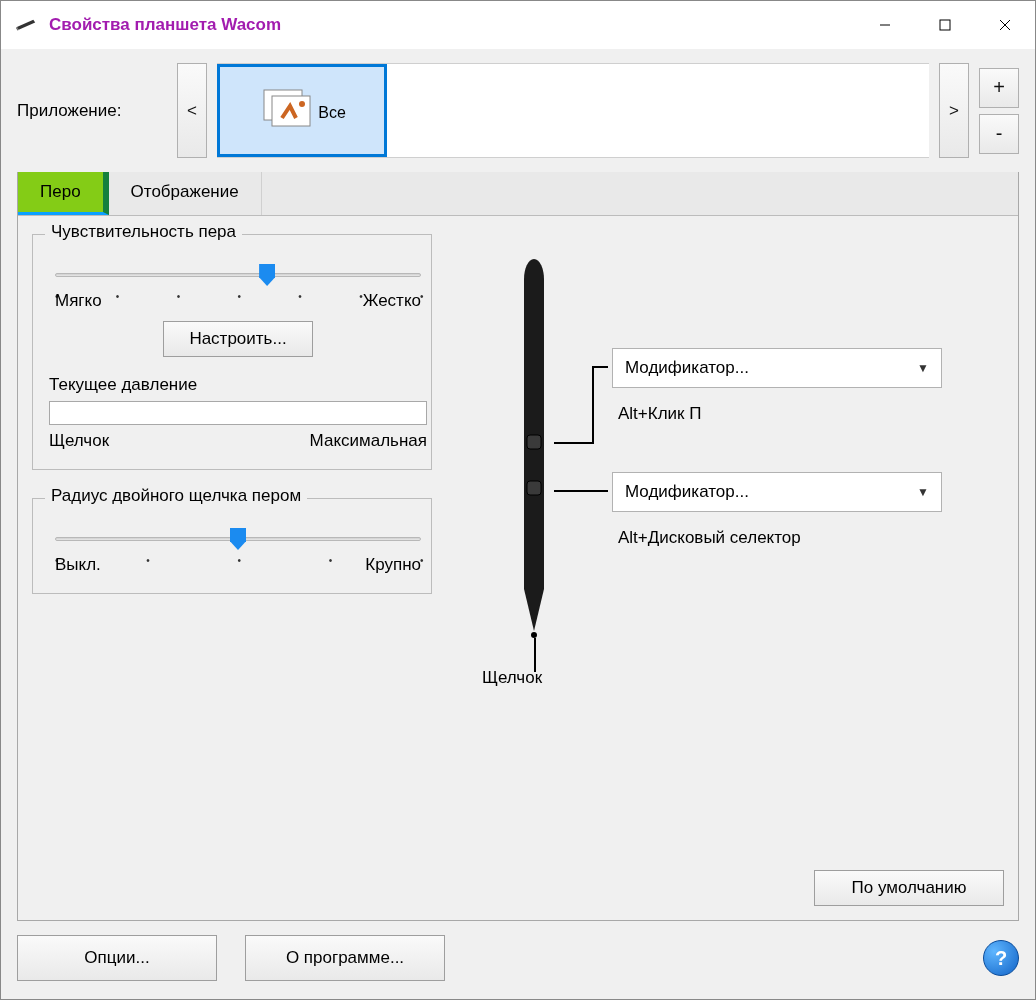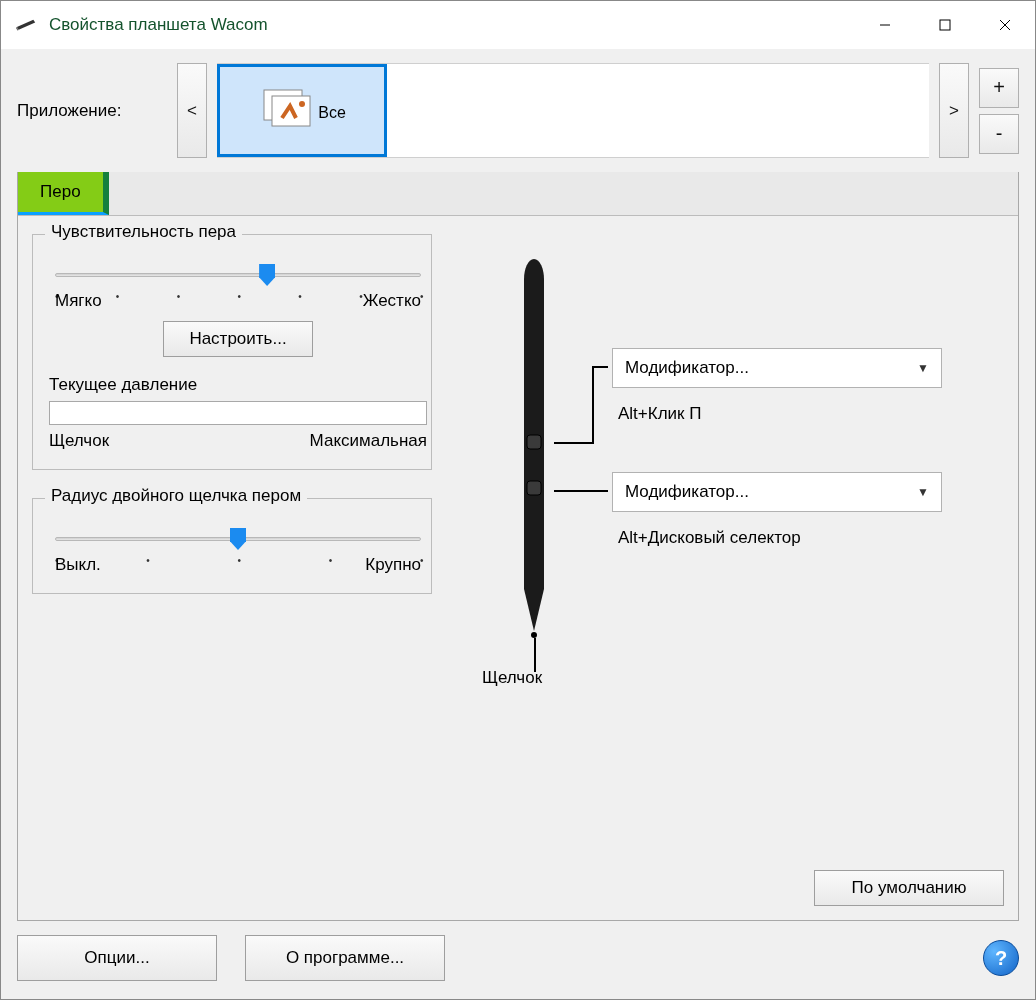--- a/index.html
+++ b/index.html
@@ -1,20 +1,20 @@
 <!DOCTYPE html>
 <html><head>
 <meta charset="utf-8">
 <style>
   * { box-sizing: border-box; font-family: "Segoe UI", Tahoma, sans-serif; font-size: 17px; }
   body { margin:0; background:#fff; }
   .window { width:1036px; height:1000px; background:#f0f0f0; border:1px solid #888; display:flex; flex-direction:column; }
   .titlebar { height:48px; background:#fff; display:flex; align-items:center; padding:0 0 0 14px; }
   .titlebar .icon { width:22px; height:18px; margin-right:12px; }
-  .titlebar .title { flex:0 0 auto; color:#14532d; }
+  .titlebar .title { flex:0 0 auto; color:#a21caf;font-weight:bold; }
   .titlebar .spacer { flex:1; }
   .winbtn { width:60px; height:48px; display:flex; align-items:center; justify-content:center; color:#000; }
   .content { flex:1; display:flex; flex-direction:column; padding: 14px 16px 18px 16px; gap:14px; }
   .app-row { display:flex; align-items:center; gap:10px; }
   .app-label { width:150px; }
   .app-scroll-btn { width:30px; height:95px; background:linear-gradient(#fafafa,#e9e9e9); border:1px solid #b0b0b0; display:flex; align-items:center; justify-content:center; color:#111; }
   .app-strip { flex:1; height:95px; background:#fff; border-top:1px solid #cfcfcf; border-bottom:1px solid #cfcfcf; display:flex; align-items:stretch; }
   .app-tile { width:170px; height:100%; border:3px solid #0078d7; background:#cfe5fb; display:flex; flex-direction:row; align-items:center; justify-content:center; gap:2px; padding-top:4px; }
   .app-tile-name { font-size:16px; }
   .app-sidebtns { display:flex; flex-direction:column; gap:6px; }
@@ -121,20 +121,21 @@
       <div class="app-scroll-btn">&gt;</div>
       <div class="app-sidebtns">
         <div class="sq-btn">+</div>
         <div class="sq-btn">-</div>
       </div>
     </div>
 
     <div class="panel">
       <div class="tabs">
         <div class="tab active">Перо</div>
+        <div class="tab">Отображение</div>
       </div>
 
       <div class="body">
 
         <div class="col-left">
 
           <div class="groupbox">
             <span class="legend">Чувствительность пера</span>
             <div class="slider-wrap">
               <div class="track">

